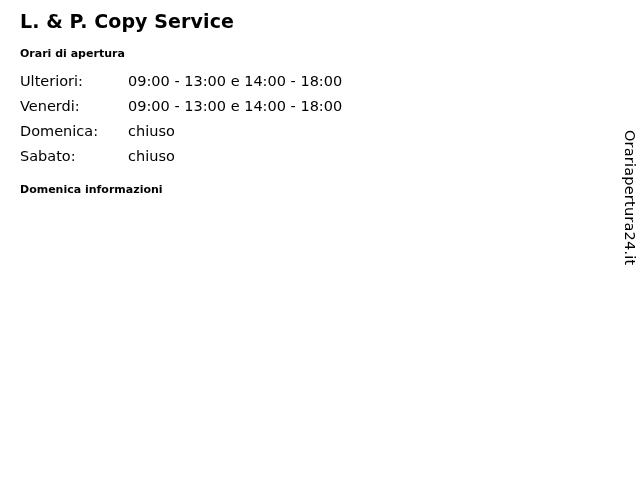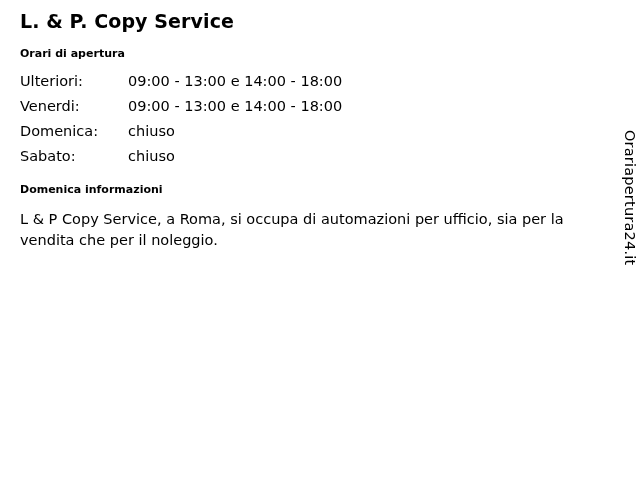--- a/index.html
+++ b/index.html
@@ -106,19 +106,18 @@
         </tr>
         <tr>
           <td class="day">Sabato:</td>
           <td class="val">chiuso</td>
         </tr>
       </tbody>
     </table>
 
     <h2 class="section-title">Domenica informazioni</h2>
 
-    <p class="info-text">L &amp; P Copy Service, a Roma, si occupa di automazioni per ufficio, sia per la vendita che per il noleggio.</p>
 
   </div>
 
   <div class="vert-watermark">Orariapertura24.it</div>
 
 </div>
 
 </body></html>

